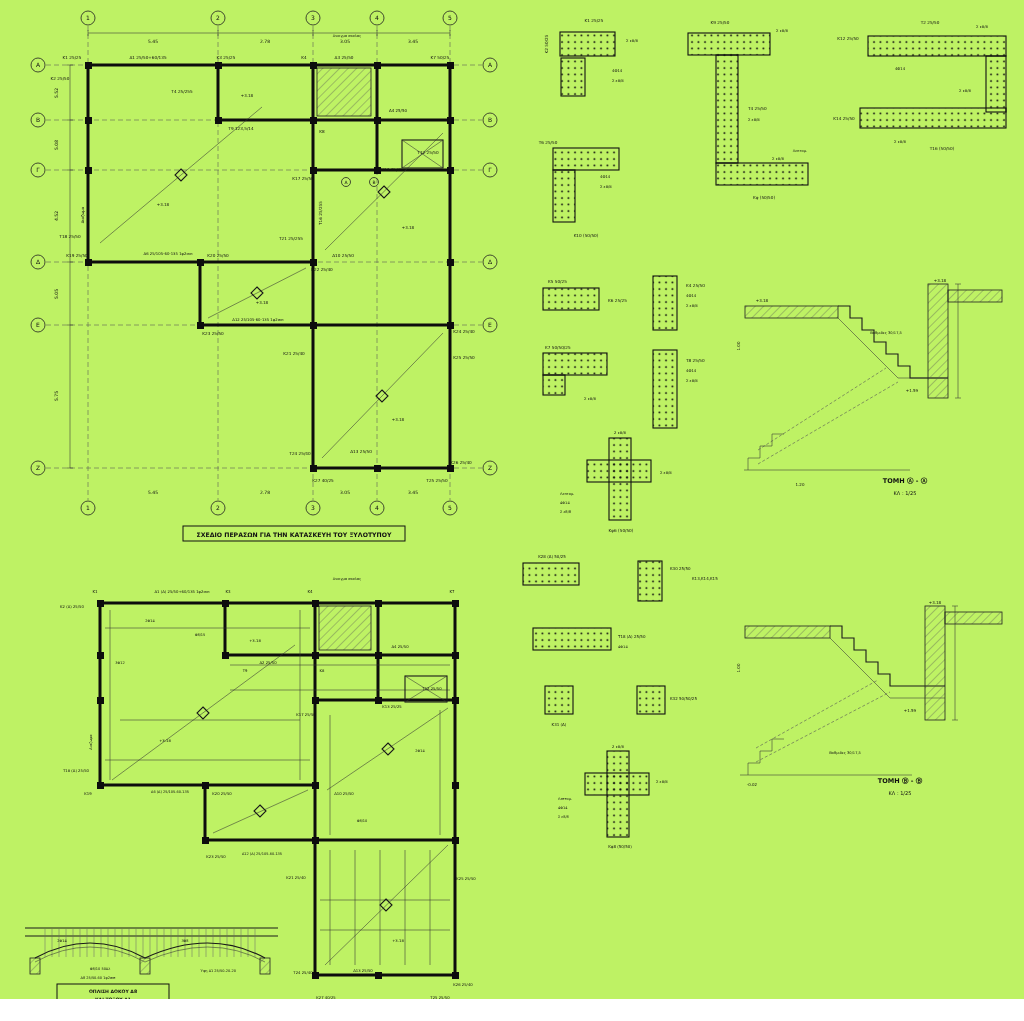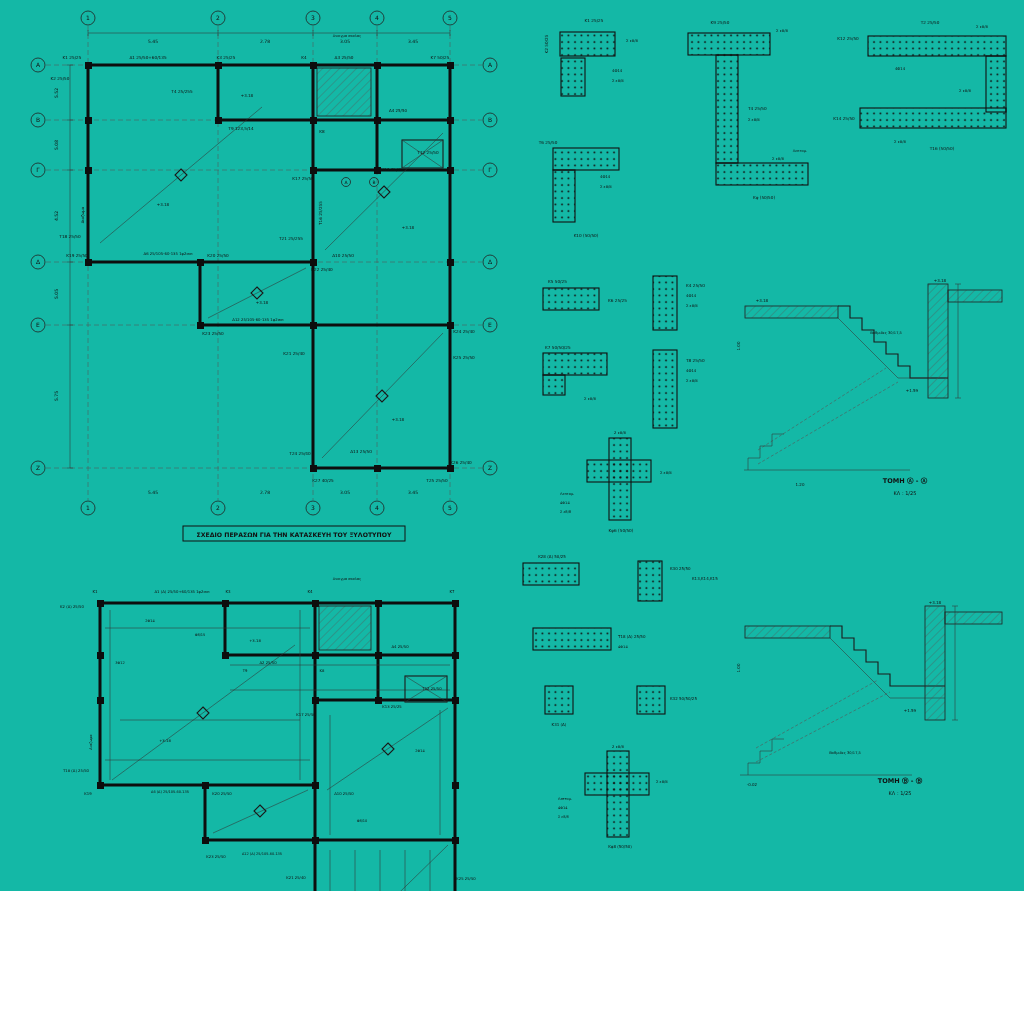--- a/index.html
+++ b/index.html
@@ -1,16 +1,16 @@
 <!DOCTYPE html>
 <html><head>
 <meta charset="utf-8">
 <style>
   html,body{margin:0;padding:0;background:#ffffff;}
-  .sheet{position:relative;width:1024px;height:891px;background:#14b8a6;overflow:hidden;}
+  .sheet{position:relative;width:1024px;height:999px;background:#bef264;overflow:hidden;}
   svg{position:absolute;left:0;top:0;}
   svg text{fill:#111;font-family:"DejaVu Sans",sans-serif;}
   .thin{stroke:#333;stroke-width:.55;fill:none}
   .med{stroke:#1a1a1a;stroke-width:1.1;fill:none}
   .wall{stroke:#0d0d0d;stroke-width:3;fill:none}
   .dash{stroke:#555;stroke-width:.55;fill:none;stroke-dasharray:5 3}
   .dashf{stroke:#555;stroke-width:.6;fill:none;stroke-dasharray:3 2}
   .colblk{fill:#0d0d0d;stroke:none}
   .sect{fill:url(#dots);stroke:#111;stroke-width:1.1}
   .hat{fill:url(#hatch);stroke:#222;stroke-width:.8}

